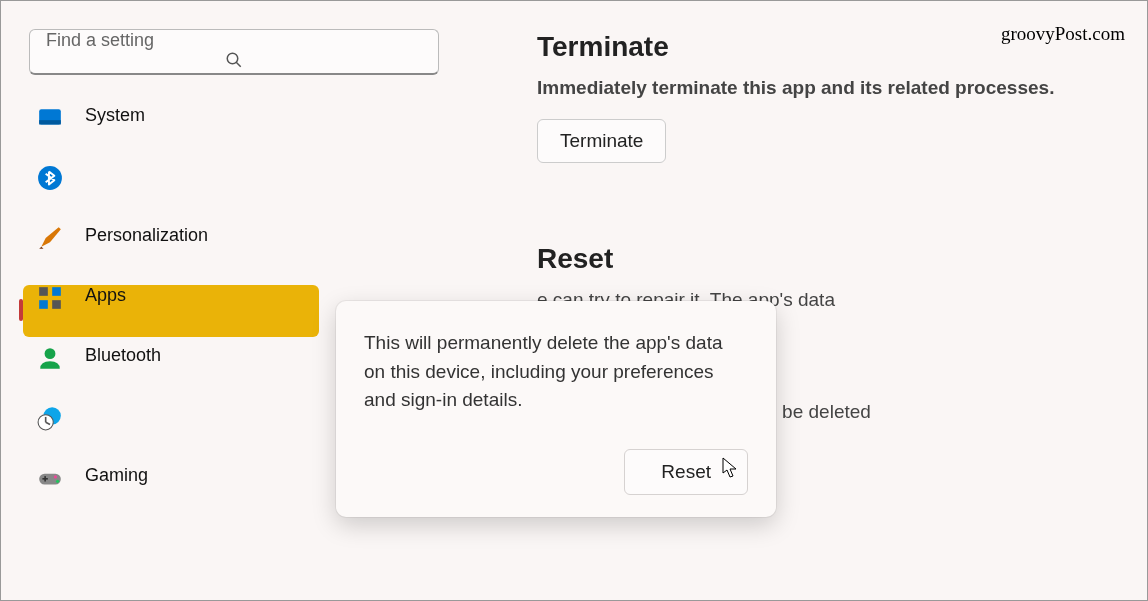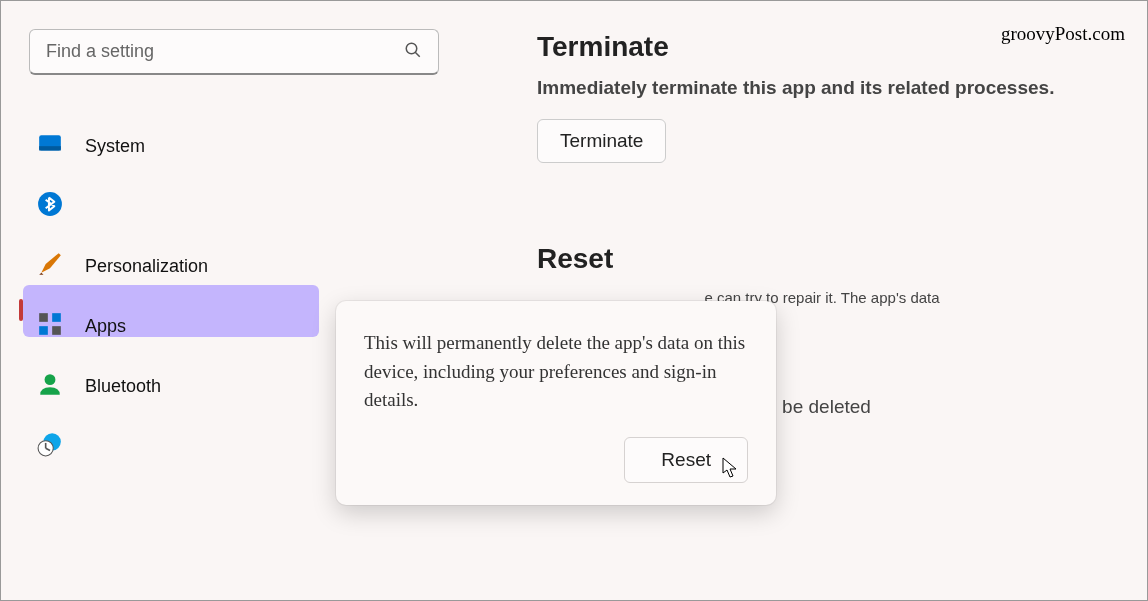--- a/index.html
+++ b/index.html
@@ -30,50 +30,51 @@
       align-items: center;
       justify-content: space-between;
       width: 410px;
       height: 46px;
       border: 1px solid #bbb;
       border-bottom: 2px solid #888;
       border-radius: 6px;
       background: #fdfbfb;
       padding: 0 16px;
       margin: 16px 0 30px 10px;
+      flex-direction: column;
     }
     .search-input {
       border: none;
       outline: none;
       background: transparent;
       font-size: 18px;
       color: #666;
       width: 100%;
     }
     .search-input::placeholder {
       color: #666;
     }
     .sidebar-list {
       list-style: none;
       margin-left: 4px;
     }
     .sidebar-item {
       display: flex;
-      align-items: flex-end;
+      align-items: flex-start;
       height: 52px;
       padding: 0 14px;
       border-radius: 6px;
       cursor: pointer;
       font-size: 18px;
       color: #111;
       margin-bottom: 8px;
       position: relative;
     }
     .sidebar-item.active {
-      background: #c4b5fd;
+      background: #eab308;
     }
     .sidebar-item.active::before {
       content: "";
       position: absolute;
       left: -4px;
       top: 14px;
       width: 4px;
       height: 22px;
       border-radius: 2px;
       background: #c33a3a;
@@ -109,24 +110,23 @@
       padding: 10px 22px;
       font-size: 19px;
       color: #222;
       cursor: pointer;
     }
     .section {
       margin-bottom: 80px;
       margin-left: 48px;
     }
     .reset-desc1 {
-      font-size: 15px;
+      font-size: 19px;
       color: #444;
       margin-bottom: 90px;
-      text-align: center;
     }
     .reset-desc2 {
       font-size: 19px;
       color: #444;
       margin-bottom: 22px;
     }
     .watermark {
       position: absolute;
       top: 22px;
       right: 22px;
@@ -142,22 +142,21 @@
       background: #fcf9f8;
       border-radius: 10px;
       box-shadow: 0 8px 24px rgba(0,0,0,0.18), 0 0 0 1px rgba(0,0,0,0.05);
       padding: 28px 28px 22px 28px;
       z-index: 10;
     }
     .flyout-text {
       font-size: 19px;
       color: #333;
       line-height: 1.5;
-      margin-bottom: 22px;
-      font-family: Liberation Serif, serif;
+      margin-bottom: 34px;
     }
     .flyout-btn-row {
       display: flex;
       justify-content: flex-end;
     }
     .flyout-btn {
       background: #fdfbfb;
       border: 1px solid #d6d2d1;
       border-radius: 6px;
       padding: 11px 36px;
@@ -239,20 +238,32 @@
       <li class="sidebar-item">
         <span class="sidebar-icon">
           <svg viewBox="0 0 24 24">
               <circle cx="14" cy="10" r="8" fill="#0ea5e9"></circle>
               <circle cx="8" cy="16" r="7" fill="white" stroke="#555"></circle>
               <line x1="8" y1="16" x2="8" y2="11" stroke="#555" stroke-width="1.5"></line>
               <line x1="8" y1="16" x2="12" y2="18" stroke="#555" stroke-width="1.5"></line>
             </svg>
         </span>
       </li>
+      <li class="sidebar-item">
+        <span class="sidebar-icon">
+          <svg viewBox="0 0 24 24">
+              <rect x="2" y="8" width="20" height="10" rx="5" fill="#888"></rect>
+              <circle cx="17" cy="11" r="1.5" fill="#ec4899"></circle>
+              <circle cx="19" cy="15" r="1.5" fill="#22c55e"></circle>
+              <rect x="5" y="12" width="5" height="1.5" fill="#333"></rect>
+              <rect x="6.75" y="10.25" width="1.5" height="5" fill="#333"></rect>
+            </svg>
+        </span>
+        <span>Gaming</span>
+      </li>
     </ul>
   </div>
 
   <div class="main">
     <div class="section">
       <div class="section-title">Terminate</div>
       <div class="section-desc">Immediately terminate this app and its related processes.</div>
       <button class="btn">Terminate</button>
     </div>
 

